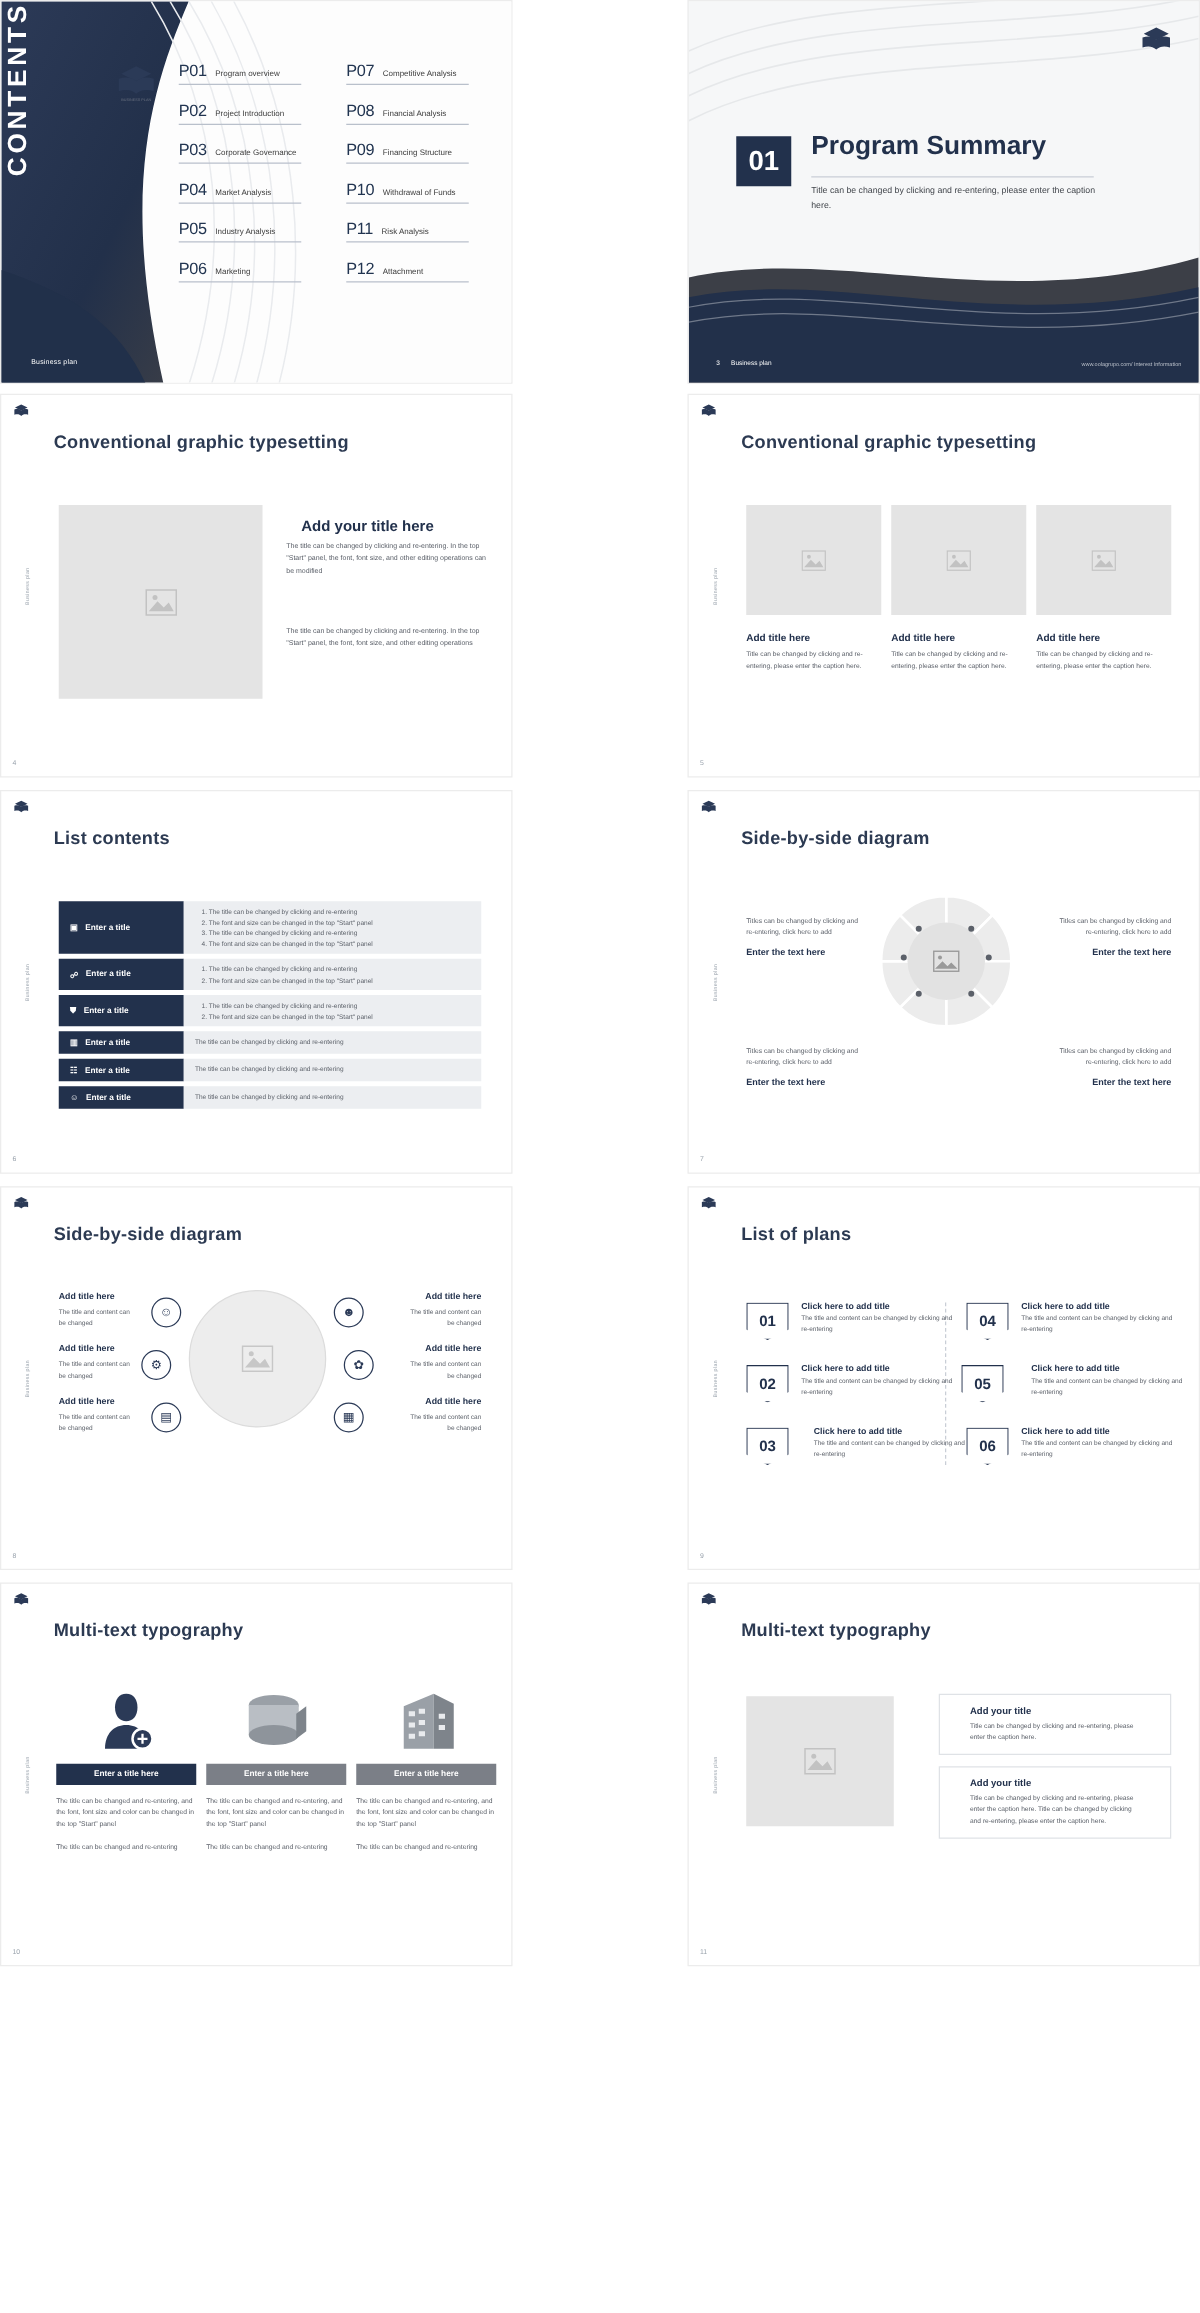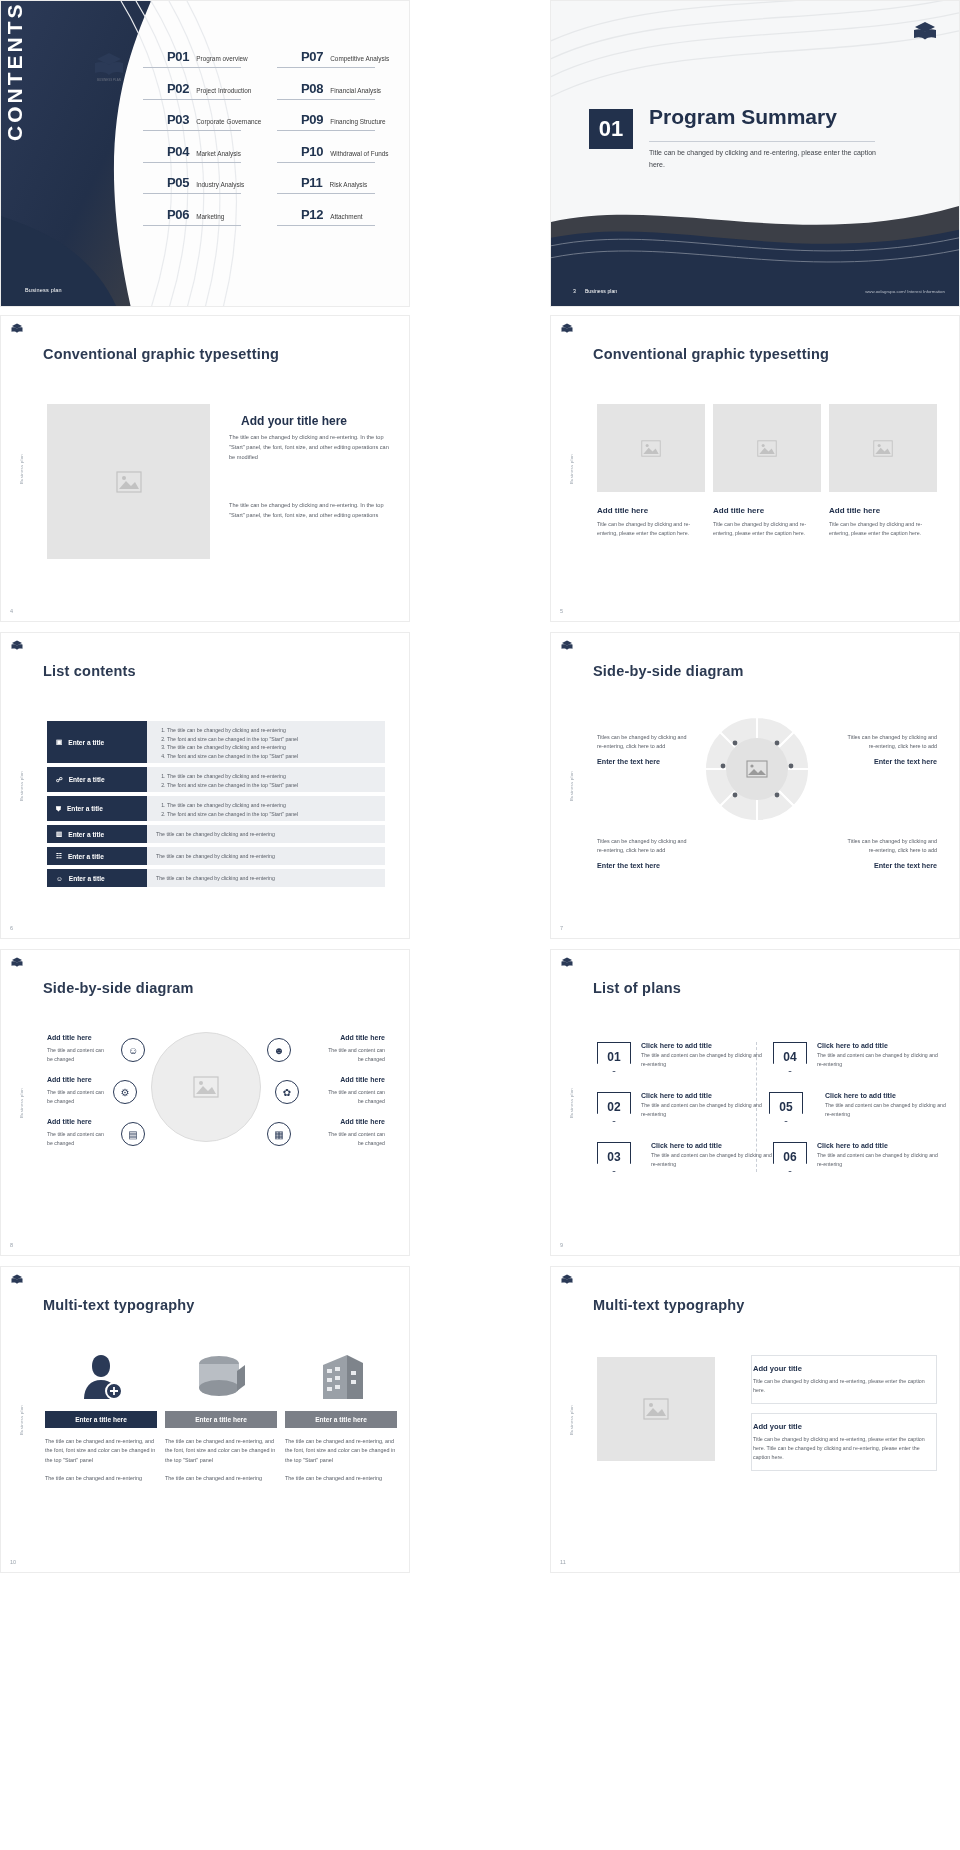--- a/index.html
+++ b/index.html
@@ -78,21 +78,21 @@
   }
   .s1 .bplabel {
     position: absolute; left: 24px; bottom: 13px; color: #ffffff;
     font-size: 5.5px; z-index: 6; letter-spacing: .2px;
   }
   .s1 .logo { position: absolute; left: 88px; top: 48px; width: 40px; height: 34px; z-index: 4; }
   .toc { position: absolute; left: 142px; top: 48px; width: 260px; display: flex; gap: 14px; z-index: 4; }
   .toc-col { width: 120px; }
   .toc-item { margin-bottom: 12.5px; }
   .toc-line { display: flex; align-items: baseline; gap: 7px; }
-  .toc-num { font-size: 13px; font-weight: 700; color: #213450; letter-spacing: -.3px; margin-left: 24px; }
+  .toc-num { font-size: 13px; font-weight: 400; color: #213450; letter-spacing: -.3px; }
   .toc-txt { font-size: 6.4px; color: #3b3b3b; }
   .toc-rule { height: 1px; background: #b9c0cb; width: 98px; margin-top: 3px; }
 
   
   .s2 { background: #f7f8f9; }
   .s2 .topwave { position: absolute; inset: 0; }
   .s2 .big-num {
     position: absolute; left: 38px; top: 108px; width: 44px; height: 40px;
     background: #22314c; color: #fff; font-size: 22px; font-weight: 700;
     display: flex; align-items: center; justify-content: center;
@@ -165,21 +165,21 @@
     margin-top: 10px; height: 17px; display: flex; align-items: center; justify-content: center;
     font-size: 6.6px; font-weight: 700; color: #fff;
   }
   .s10 .bar.dark { background: #22314c; }
   .s10 .bar.gray { background: #7b7f87; }
   .s10 .p { margin-top: 9px; font-size: 5.4px; line-height: 1.75; color: #5b6069; }
 
   
   .s11 .imbox { position: absolute; left: 46px; top: 90px; width: 118px; height: 104px; }
   .s11 .card {
-    position: absolute; left: 200px; width: 186px; border: 1px solid #dfe2e6; padding: 8px 1px;
+    position: absolute; left: 200px; width: 186px; border: 1px solid #dfe2e6; padding: 8px 24px;
   }
   .s11 .card .ct { font-size: 7.6px; font-weight: 700; color: #22314c; }
   .s11 .card .cd { margin-top: 4px; font-size: 5.3px; line-height: 1.7; color: #5b6069; }
 </style>
 </head>
 <body>
 
 <div class="deck">
 
   <div class="row first">

